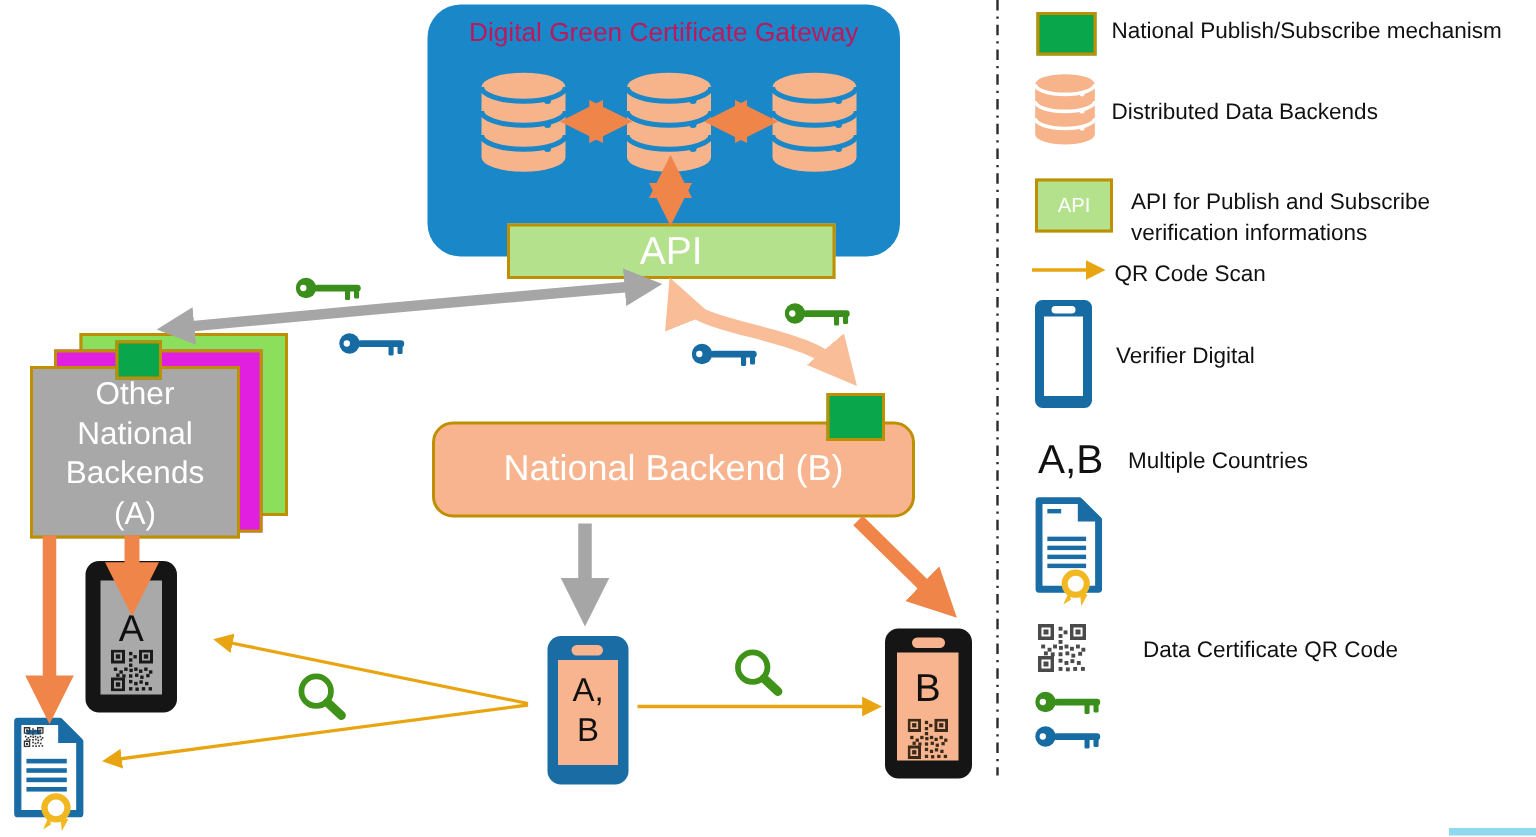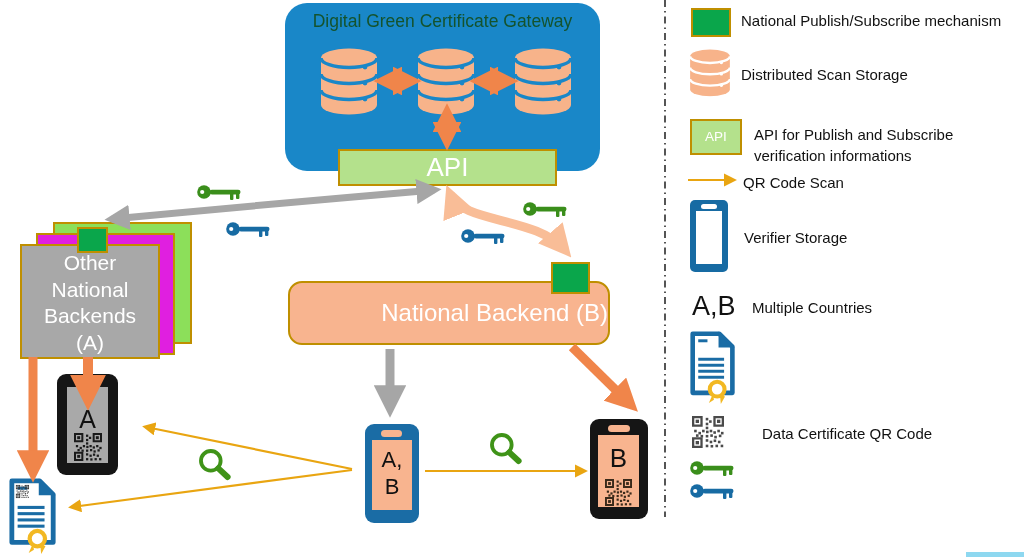--- a/index.html
+++ b/index.html
@@ -2,42 +2,42 @@
 <html><head>
 <meta charset="utf-8">
 <style>
   html,body{margin:0;padding:0;background:#fff;}
   .stage{position:relative;width:1024px;height:558px;background:#fff;overflow:hidden;
          font-family:"Liberation Sans",sans-serif;}
   .abs{position:absolute;}
 
   
   .gateway{left:285px;top:3px;width:315px;height:168px;border-radius:22px;background:#1987c8;z-index:1;}
-  .gateway-title{left:285px;top:11px;width:315px;text-align:center;color:#14532d;font-size:17.5px;z-index:2;}
+  .gateway-title{left:285px;top:11px;width:315px;text-align:center;color:#be185d;font-size:17.5px;z-index:2;}
   .cyl{z-index:2;color:#1987c8;}
   .cyl.legend-cyl{color:#fff;}
 
   
   .api-bar{left:338px;top:149px;width:215px;height:33px;background:#b4e18c;border:2.5px solid #bf8f00;
            z-index:3;color:#fff;font-size:26px;text-align:center;line-height:33px;}
 
   
   .card{border:2px solid #bf8f00;}
   .card-green{left:53px;top:222px;width:135px;height:118px;background:#8cdf5a;z-index:1;}
   .card-magenta{left:36px;top:233px;width:135px;height:118px;background:#e01fe0;z-index:2;}
   .card-gray{left:20px;top:244px;width:136px;height:111px;background:#a8a8a8;z-index:3;
              display:flex;align-items:flex-start;justify-content:center;}
   .card-gray .lbl{width:112px;text-align:center;color:#fff;font-size:21px;line-height:26.5px;margin-top:4px;}
   .pubsub{background:#0aa64b;border:2px solid #bf8f00;z-index:4;}
   .pubsub-a{left:77px;top:227px;width:27px;height:22px;}
   .pubsub-b{left:551px;top:262px;width:35px;height:28px;}
 
   
   .backend-b{left:288px;top:281px;width:318px;height:60px;border-radius:14px;background:#f8b48f;
-             border:2.5px solid #bf8f00;z-index:2;display:flex;align-items:center;justify-content:flex-end;
+             border:2.5px solid #bf8f00;z-index:2;display:flex;align-items:center;justify-content:center;
              color:#fff;font-size:24px;}
 
   
   .phone{border-radius:9px;z-index:2;}
   .phone .screen{position:absolute;}
   .phone .speaker{position:absolute;border-radius:4px;}
   .phone-a{left:57px;top:374px;width:61px;height:101px;background:#151515;}
   .phone-a .screen{left:10px;top:13px;width:41px;height:76px;background:#a9a9a9;}
   .phone-ab{left:365px;top:424px;width:54px;height:99px;background:#1a6ca5;}
   .phone-ab .speaker{left:16px;top:6px;width:21px;height:7px;background:#f8b48f;}
@@ -248,32 +248,32 @@
     <path d="M688,180 H733" stroke="#e9a511" stroke-width="2.2" fill="none" marker-end="url(#mk-yel)"></path>
     <line x1="665" y1="0" x2="665" y2="517" stroke="#2b2b2b" stroke-width="1.6" stroke-dasharray="7 4 1.5 4"></line>
   </svg>
 
   <div class="abs legend-square"></div>
   <div class="legend-label" style="left:741px;top:10px;width:282px">National Publish/Subscribe mechanism</div>
 
   <svg class="abs cyl legend-cyl" style="left:688px;top:45px" width="44" height="55" viewBox="0 0 62 68">
       <use href="#cyl"></use>
     </svg>
-  <div class="legend-label" style="left:741px;top:64px;width:260px">Distributed Scan Storage</div>
+  <div class="legend-label" style="left:741px;top:64px;width:260px">Distributed Data Backends</div>
 
   <div class="abs legend-api">API</div>
   <div class="legend-label" style="left:743px;top:172px;width:200px">QR Code Scan</div>
 
   <div class="legend-label" style="left:754px;top:124px;width:238px">API for Publish and Subscribe verification informations</div>
 
   <div class="abs legend-phone">
     <div class="speaker"></div>
     <div class="screen"></div>
   </div>
-  <div class="legend-label" style="left:744px;top:227px;width:200px">Verifier Storage</div>
+  <div class="legend-label" style="left:744px;top:227px;width:200px">Verifier Digital</div>
 
   <div class="abs legend-ab">A,B</div>
   <div class="legend-label" style="left:752px;top:297px;width:220px">Multiple Countries</div>
 
   <svg class="abs" style="left:689px;top:330px" width="48" height="74" viewBox="0 0 52 80">
       <use href="#doc"></use>
     </svg>
 
   <svg class="abs" style="left:692px;top:416px;color:#4a4a4a" width="32" height="32">
       <use href="#qr"></use>

